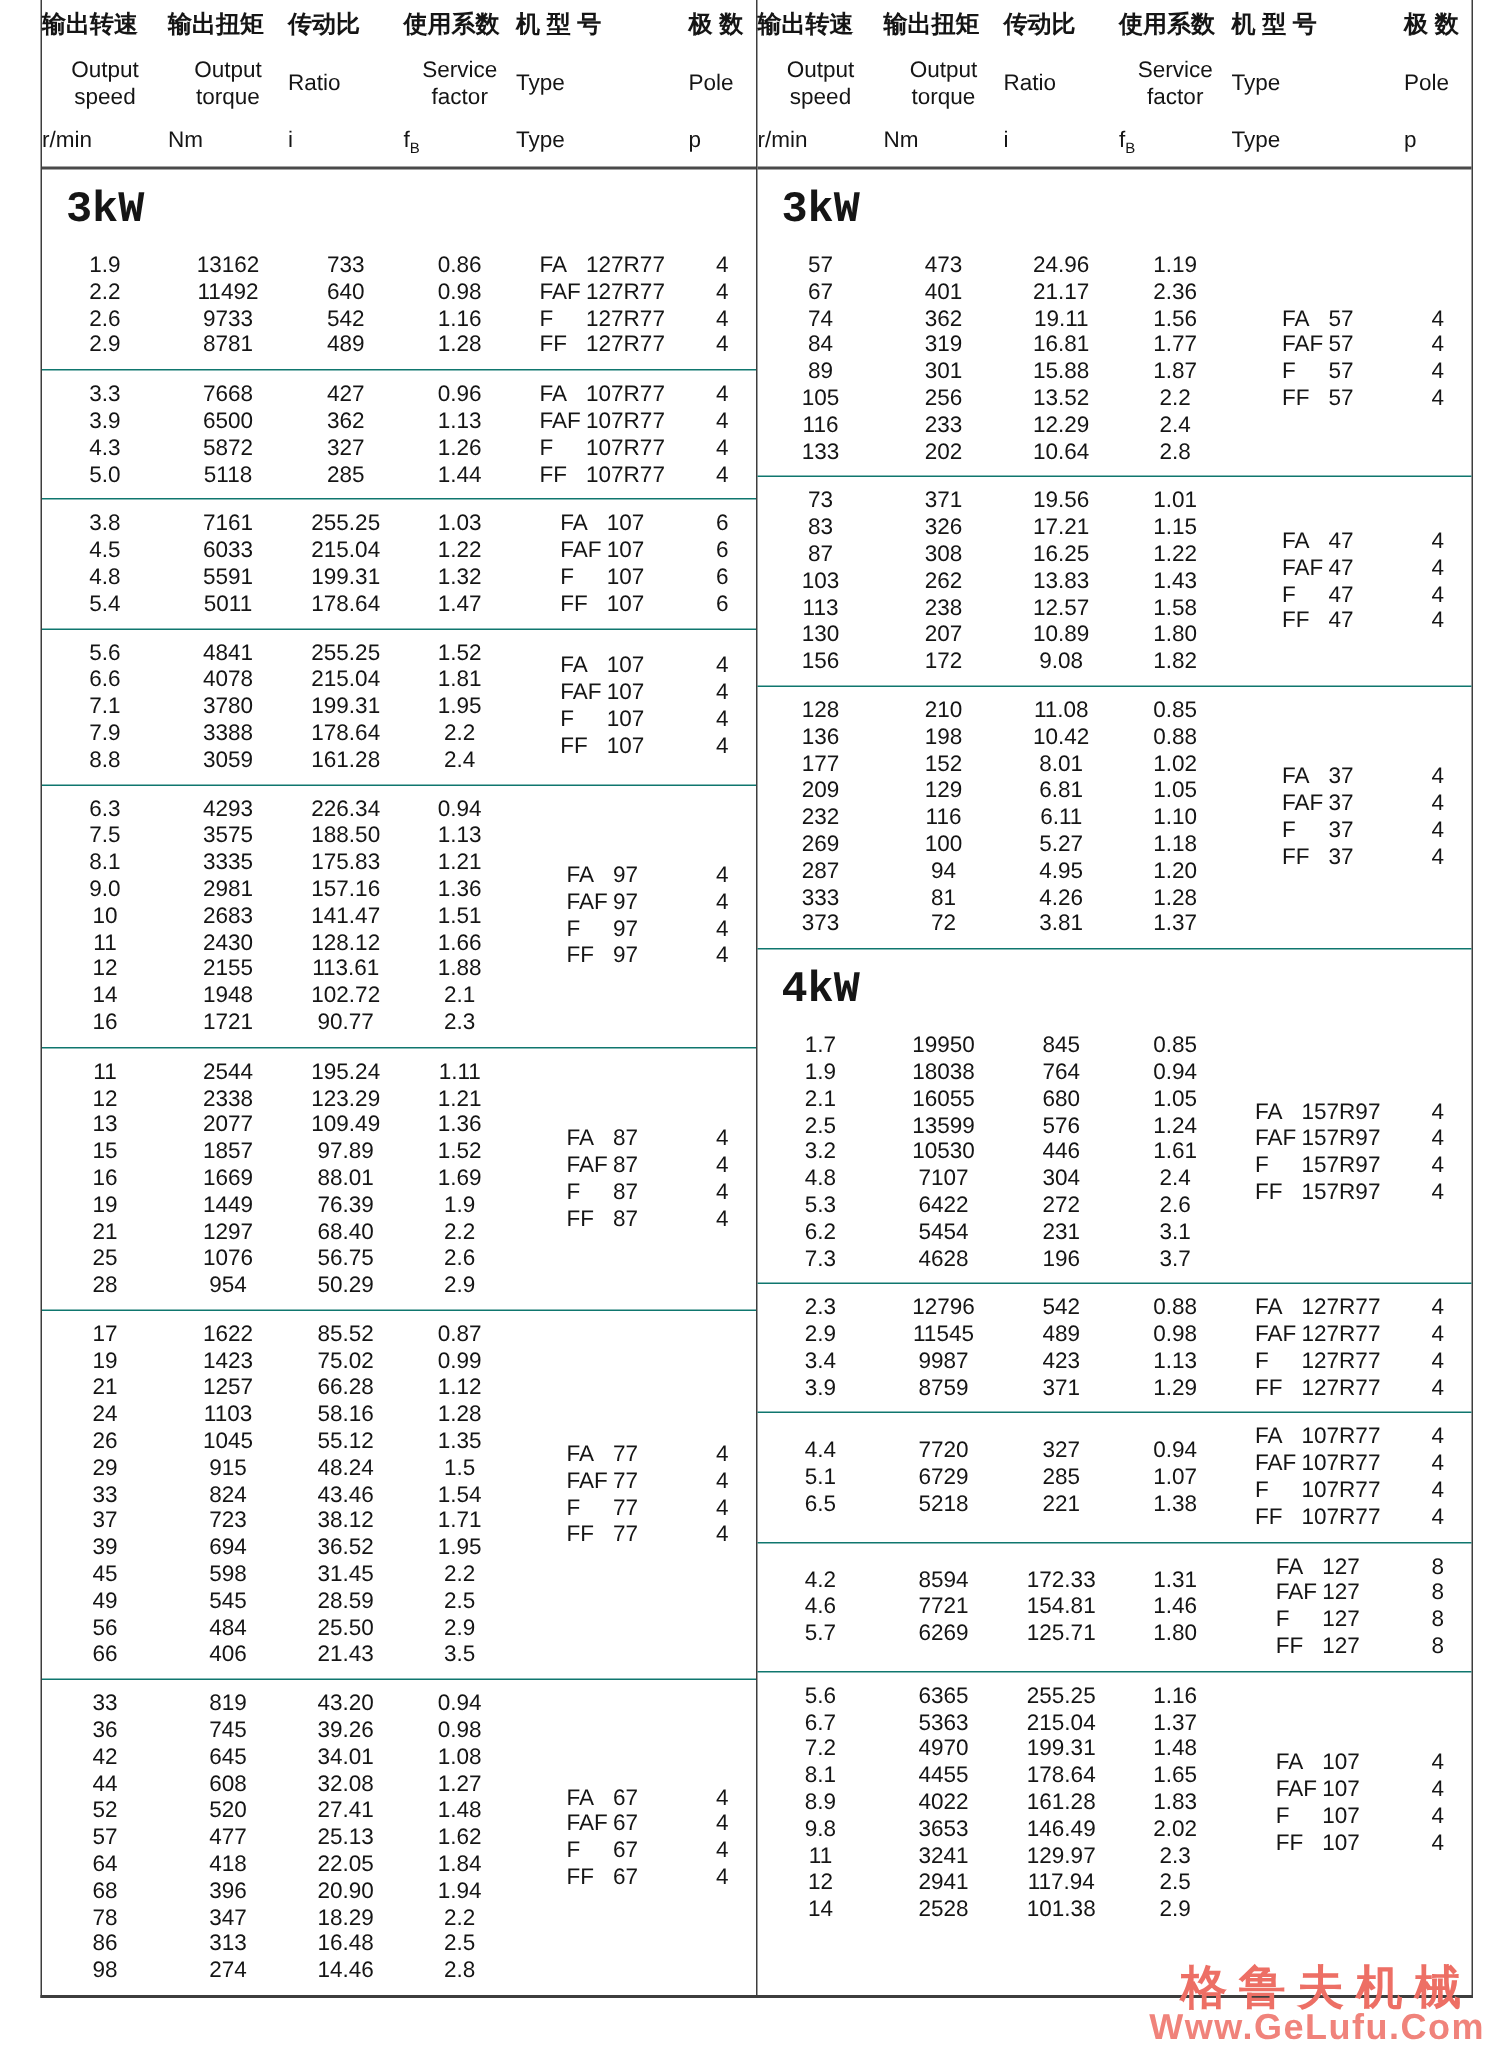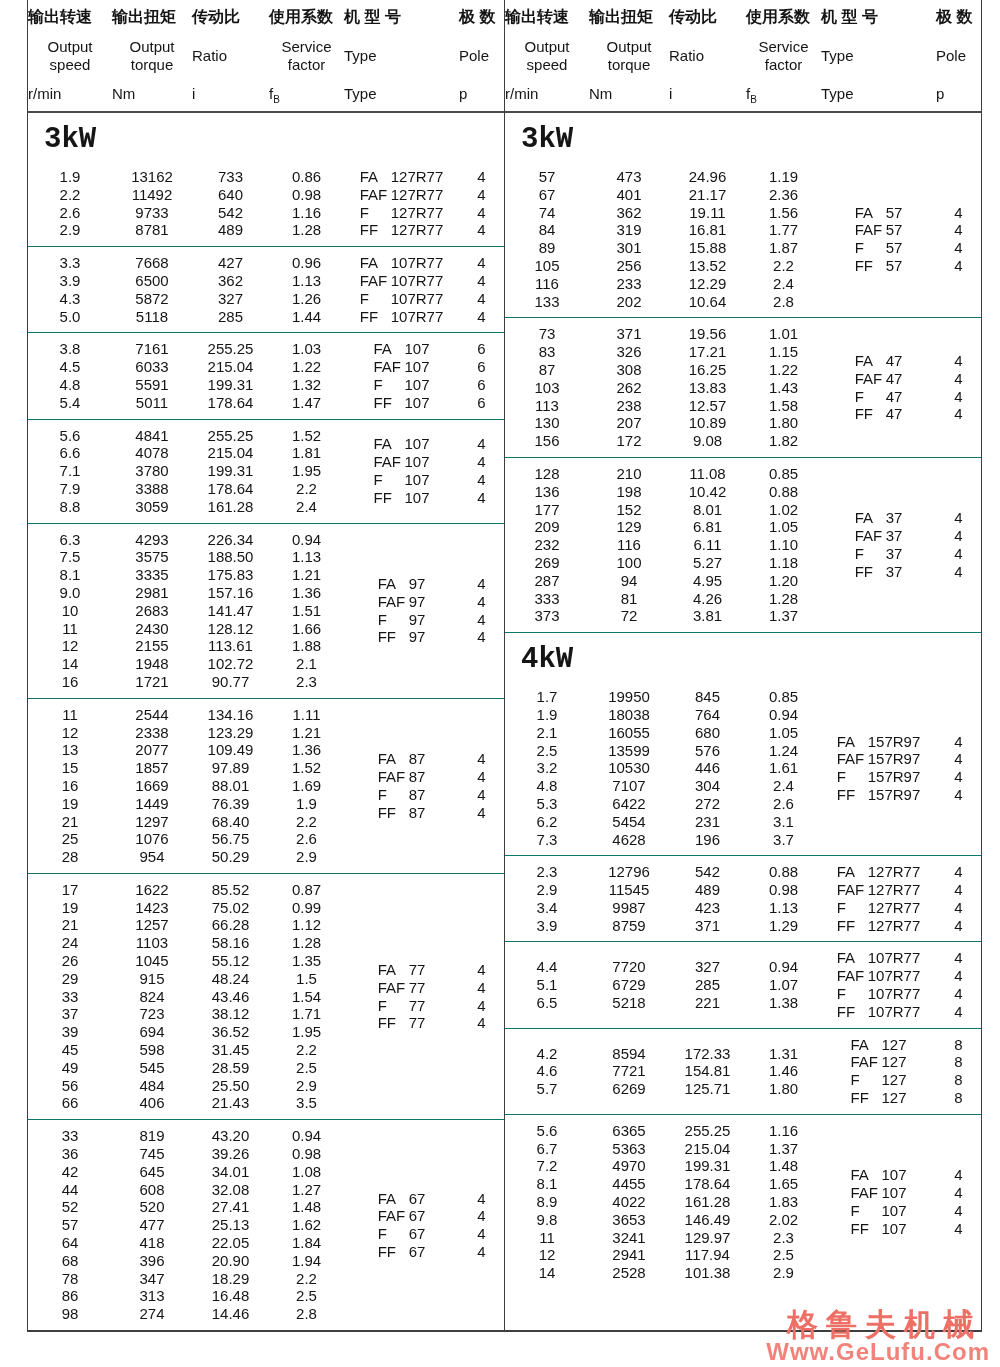--- a/index.html
+++ b/index.html
@@ -464,21 +464,21 @@
               </div>
               <div class="pcell">4</div>
             </div>
           </div>
         </div>
         <div class="group rule-top">
           <div class="grows">
             <div class="drow">
               <div class="dcell">11</div>
               <div class="dcell">2544</div>
-              <div class="dcell">134.16</div>
+              <div class="dcell">195.24</div>
               <div class="dcell">1.11</div>
             </div>
             <div class="drow">
               <div class="dcell">12</div>
               <div class="dcell">2338</div>
               <div class="dcell">123.29</div>
               <div class="dcell">1.21</div>
             </div>
             <div class="drow">
               <div class="dcell">13</div>

